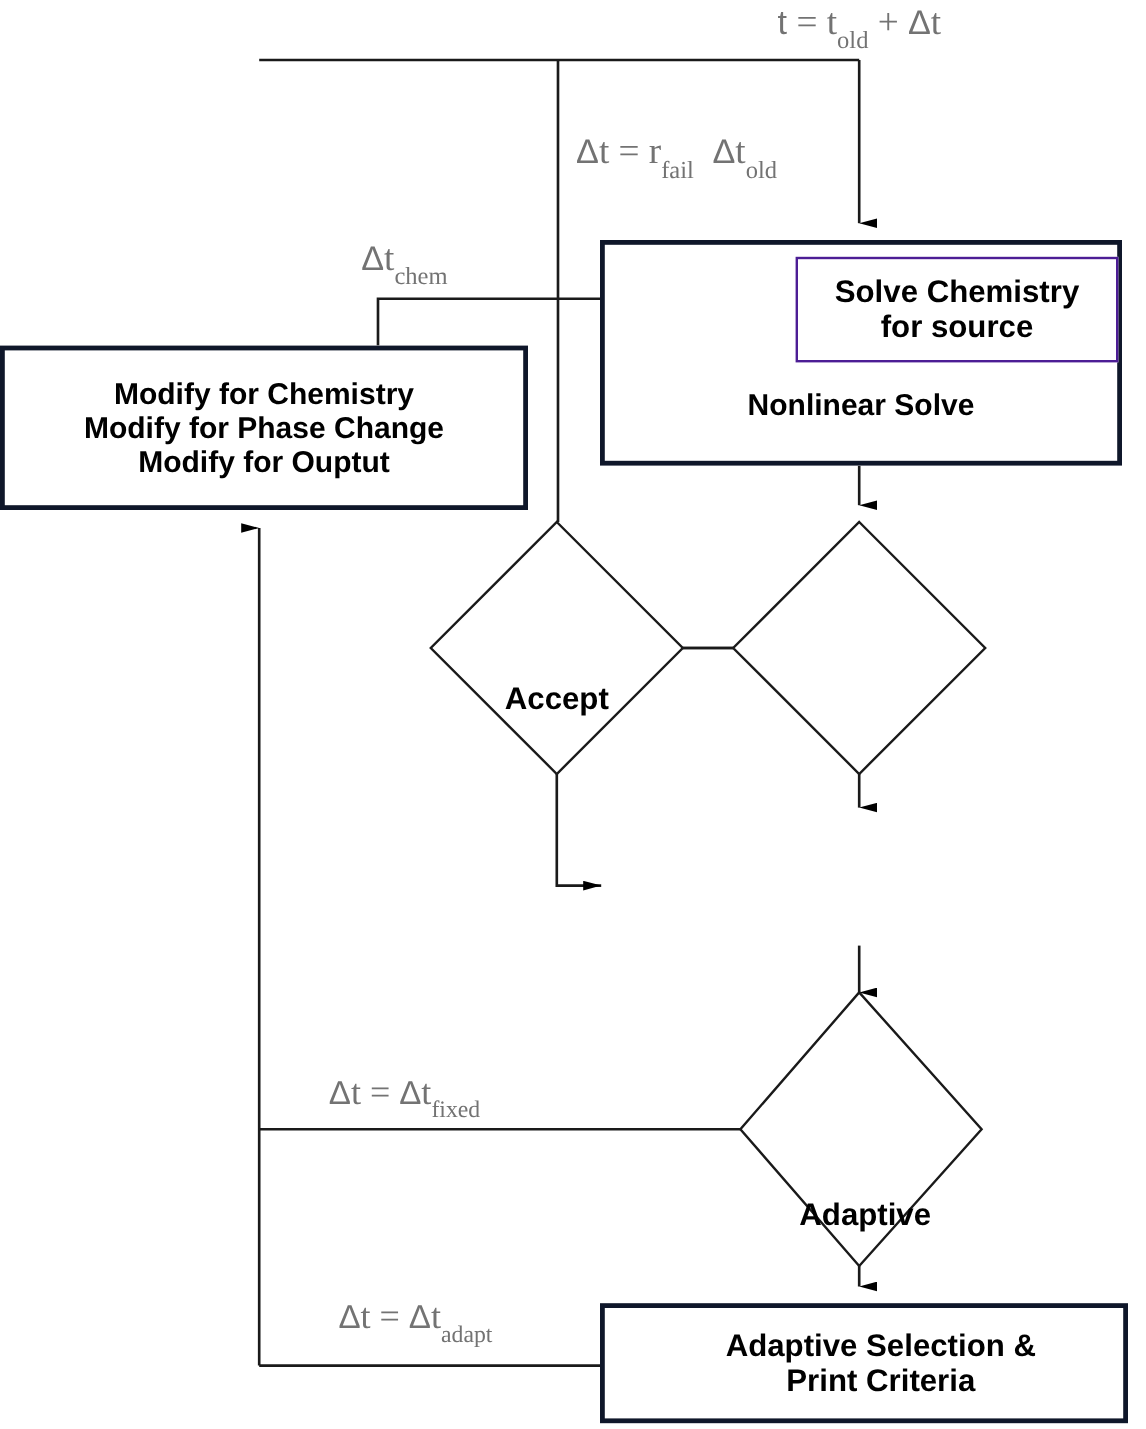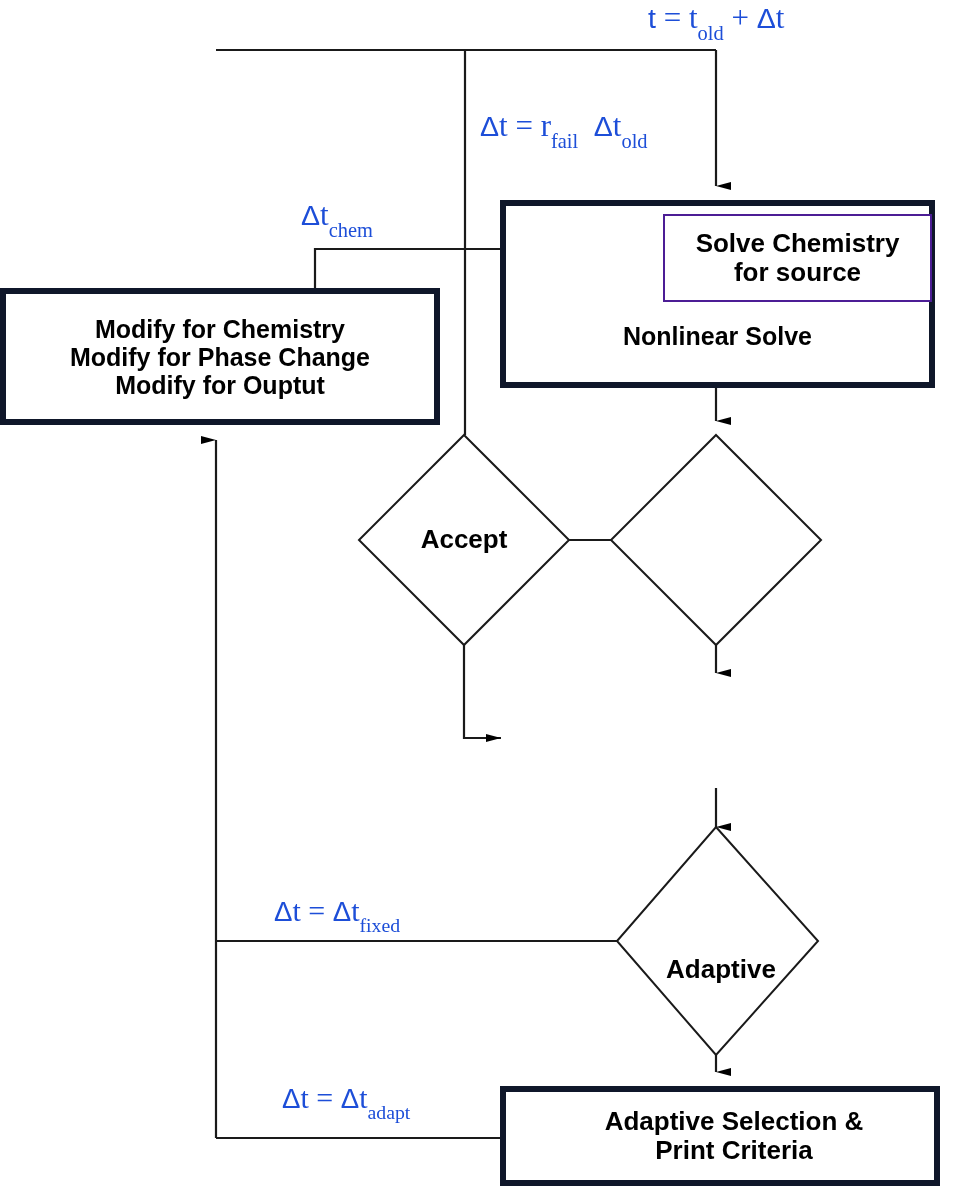--- a/index.html
+++ b/index.html
@@ -24,41 +24,42 @@
     pointer-events: none;
   }
   .node {
     position: absolute;
     box-sizing: border-box;
     display: flex;
     align-items: center;
     justify-content: center;
     text-align: center;
     background: #ffffff;
-    border: 6px solid #0f172a;
+    border: 4px solid #0f172a;
     font-family: "Liberation Sans", sans-serif;
     font-weight: bold;
     color: #000000;
     line-height: 1.12;
     white-space: pre-line;
   }
   .node.inner {
     border: 2px solid #4c1d95;
   }
   .diamond-label {
     position: absolute;
     font-family: "Liberation Sans", sans-serif;
     font-weight: bold;
     color: #000000;
     white-space: nowrap;
+    margin-top: 43px;
   }
   .eq {
     position: absolute;
     font-family: "Liberation Serif", serif;
-    color: #1d4ed8;
+    color: #737373;
     white-space: nowrap;
     line-height: 1;
   }
   .eq .sub {
     font-size: 0.66em;
     vertical-align: sub;
     position: relative;
     top: 0.22em;
     letter-spacing: 0;
   }

